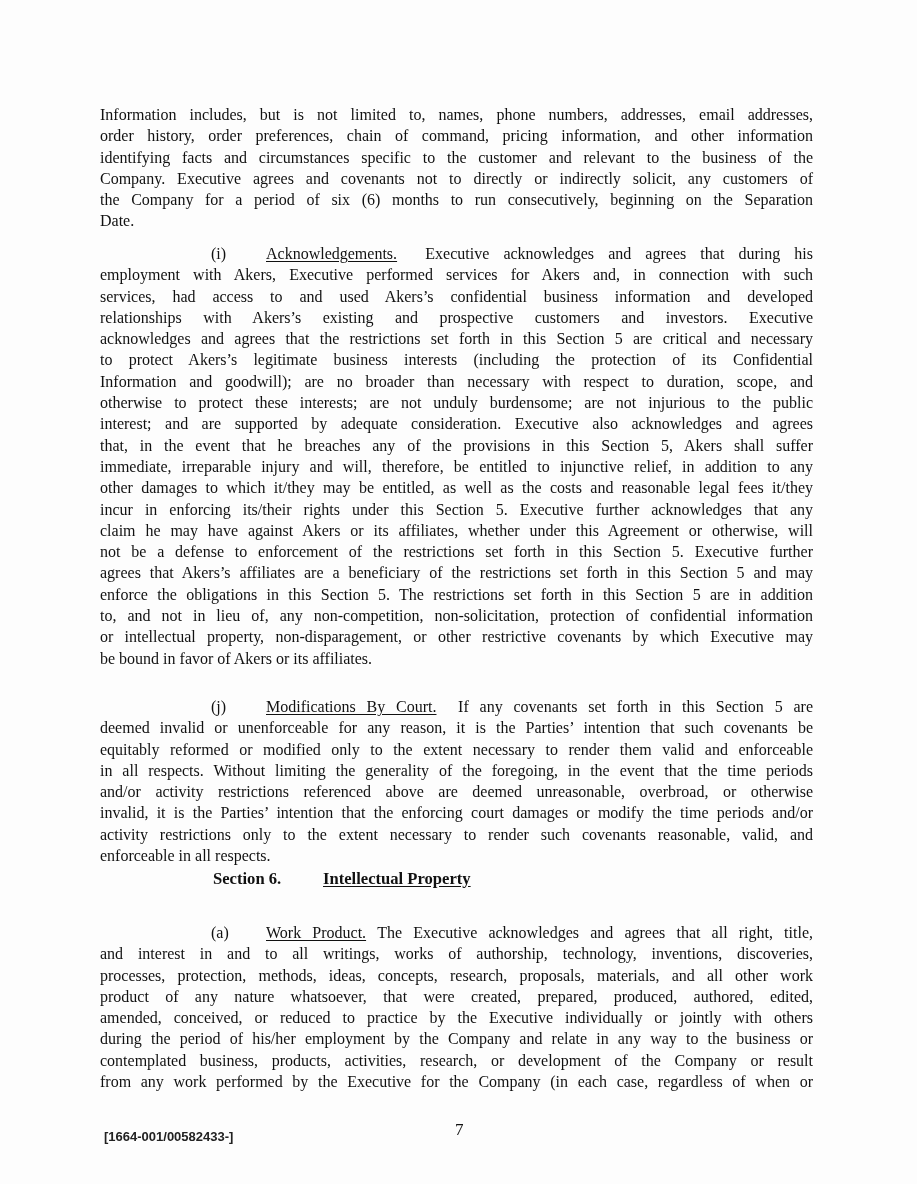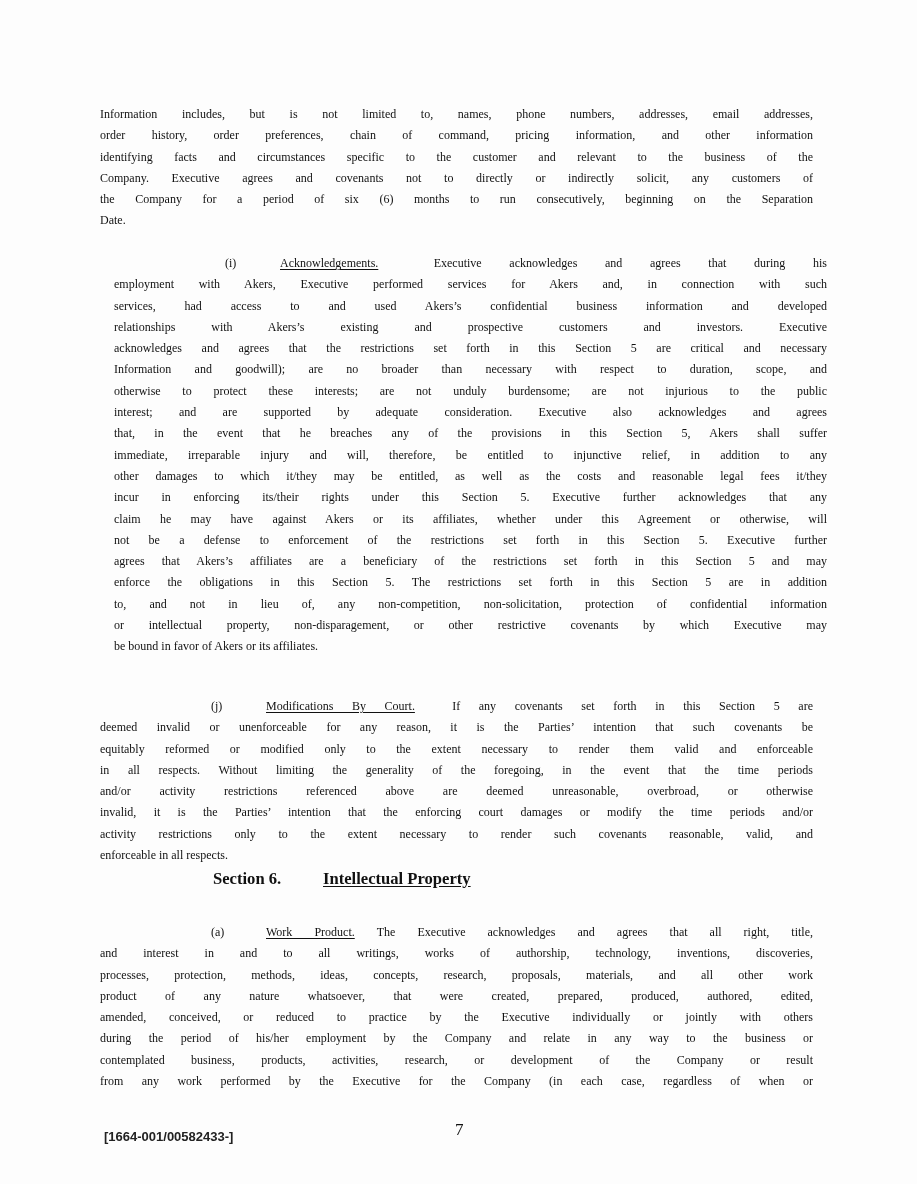--- a/index.html
+++ b/index.html
@@ -1,21 +1,21 @@
 <!DOCTYPE html>
 <html><head>
 <meta charset="utf-8">
 <style>
   html, body { margin: 0; padding: 0; }
   body {
     width: 917px; height: 1184px; background: #fdfdfd; overflow: hidden;
     font-family: "Liberation Serif", "DejaVu Serif", serif; color: #111;
   }
   .page { position: relative; width: 917px; height: 1184px; }
-  .block { position: absolute; left: 100px; width: 713px; font-size: 12px; }
+  .block { position: absolute; left: 100px; width: 713px; font-size: 16px; }
   .line { display: block; height: 21.3px; line-height: 21.3px; white-space: nowrap; text-align: justify; text-align-last: justify; }
   .line.last { text-align-last: left; }
   .line.indent { padding-left: 111px; }
   .label { display: inline-block; width: 55px; }
   .u { text-decoration: underline; text-underline-offset: 2px; text-align: right; }
   .heading { position: absolute; left: 213px; top: 869px; font-size: 16.6px; font-weight: bold; }
   .heading .num { display: inline-block; width: 110px; }
   .footer-id { position: absolute; left: 104px; top: 1129px; font-size: 13px; font-family: "Liberation Sans", sans-serif; font-weight: bold; color: #222; }
   .page-num { position: absolute; left: 455px; top: 1120px; font-size: 17px; }
 </style>
@@ -26,28 +26,29 @@
 
   <div class="block" style="top:104px;">
     <span class="line">Information includes, but is not limited to, names, phone numbers, addresses, email addresses,</span>
     <span class="line">order history, order preferences, chain of command, pricing information, and other information</span>
     <span class="line">identifying facts and circumstances specific to the customer and relevant to the business of the</span>
     <span class="line">Company.  Executive agrees and covenants not to directly or indirectly solicit, any customers of</span>
     <span class="line">the Company for a period of six (6) months to run consecutively, beginning on the Separation</span>
     <span class="line last">Date.</span>
   </div>
 
-  <div class="block" style="top:253px;margin-left:14px;">
+  <div class="block" style="top:243px;">
     <span class="line indent">
       <span class="label">(i)</span><span class="u">Acknowledgements.</span>&nbsp;&nbsp;<span>Executive acknowledges and agrees that during his</span>
     </span>
     <span class="line">employment with Akers, Executive performed services for Akers and, in connection with such</span>
     <span class="line">services, had access to and used Akers’s confidential business information and developed</span>
     <span class="line">relationships with Akers’s existing and prospective customers and investors.   Executive</span>
     <span class="line">acknowledges and agrees that the restrictions set forth in this Section 5 are critical and necessary</span>
+    <span class="line">to protect Akers’s legitimate business interests (including the protection of its Confidential</span>
     <span class="line">Information and goodwill); are no broader than necessary with respect to duration, scope, and</span>
     <span class="line">otherwise to protect these interests; are not unduly burdensome; are not injurious to the public</span>
     <span class="line">interest; and are supported by adequate consideration.  Executive also acknowledges and agrees</span>
     <span class="line">that, in the event that he breaches any of the provisions in this Section 5, Akers shall suffer</span>
     <span class="line">immediate, irreparable injury and will, therefore, be entitled to injunctive relief, in addition to any</span>
     <span class="line">other damages to which it/they may be entitled, as well as the costs and reasonable legal fees it/they</span>
     <span class="line">incur in enforcing its/their rights under this Section 5.  Executive further acknowledges that any</span>
     <span class="line">claim he may have against Akers or its affiliates, whether under this Agreement or otherwise, will</span>
     <span class="line">not be a defense to enforcement of the restrictions set forth in this Section 5.  Executive further</span>
     <span class="line">agrees that Akers’s affiliates are a beneficiary of the restrictions set forth in this Section 5 and may</span>

